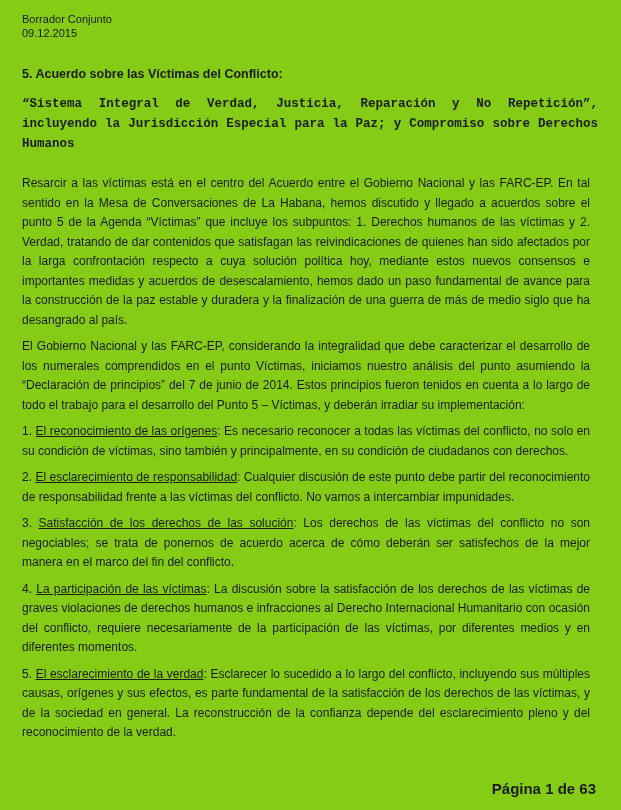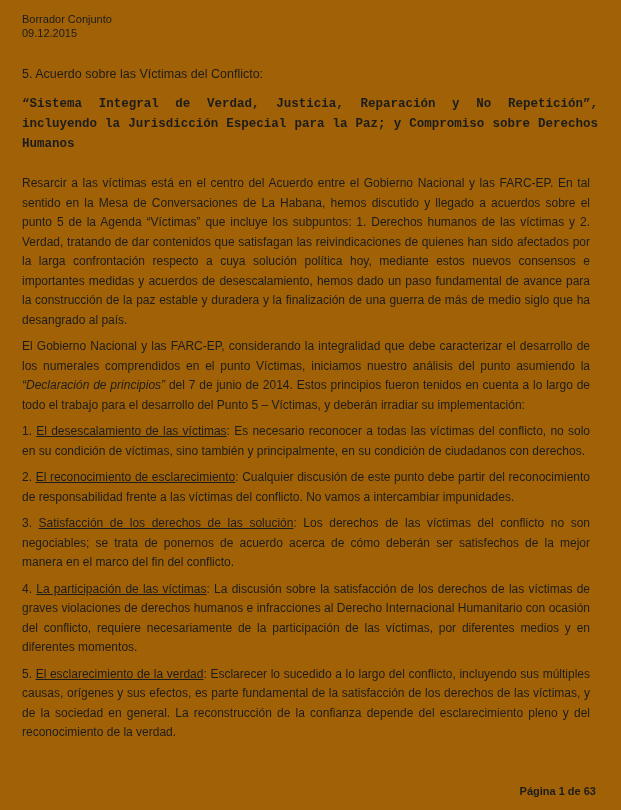--- a/index.html
+++ b/index.html
@@ -14,57 +14,57 @@
     overflow: hidden;
     font-family: "Liberation Sans", "DejaVu Sans", sans-serif;
     color: #1c1c1c;
     -webkit-font-smoothing: antialiased;
   }
   .page {
     position: absolute;
     inset: 0;
     box-sizing: border-box;
     padding: 12px 23px 0 22px;
-    background: #a16207;
+    background: #84cc16;
   }
   .doc-header {
     font-size: 11px;
     line-height: 14px;
     font-weight: normal;
   }
   .doc-title {
     font-size: 12.5px;
-    font-weight: normal;
+    font-weight: bold;
     line-height: 17px;
     margin: 26px 0 0 0;
   }
   .doc-subtitle {
     font-size: 12.5px;
     font-weight: bold;
     line-height: 20px;
     text-align: justify;
     margin: 11px 0 0 0;
     font-family: Liberation Mono, monospace;
   }
   .body-par {
     font-size: 12px;
     line-height: 19.5px;
     text-align: justify;
     margin: 0 8px 7px 0;
   }
   .par-first {
     margin-top: 20px;
   }
-  .italic { font-style: italic; }
+  .italic { }
   .underline { text-decoration: underline; }
   .doc-footer {
     position: absolute;
     right: 25px;
     bottom: 13px;
-    font-size: 11px;
+    font-size: 15px;
     font-weight: bold;
     color: #1c1c1c;
   }
 </style>
 </head>
 <body>
 
 <div class="page">
 
   <div class="doc-header">
@@ -73,23 +73,23 @@
   </div>
 
   <div class="doc-title">5. Acuerdo sobre las Víctimas del Conflicto:</div>
 
   <div class="doc-subtitle">“Sistema Integral de Verdad, Justicia, Reparación y No Repetición”, incluyendo la Jurisdicción Especial para la Paz; y Compromiso sobre Derechos Humanos</div>
 
   <p class="body-par par-first">Resarcir a las víctimas está en el centro del Acuerdo entre el Gobierno Nacional y las FARC-EP. En tal sentido en la Mesa de Conversaciones de La Habana, hemos discutido y llegado a acuerdos sobre el punto 5 de la Agenda “Víctimas” que incluye los subpuntos: 1. Derechos humanos de las víctimas y 2. Verdad, tratando de dar contenidos que satisfagan las reivindicaciones de quienes han sido afectados por la larga confrontación respecto a cuya solución política hoy, mediante estos nuevos consensos e importantes medidas y acuerdos de desescalamiento, hemos dado un paso fundamental de avance para la construcción de la paz estable y duradera y la finalización de una guerra de más de medio siglo que ha desangrado al país.</p>
 
   <p class="body-par"><span>El Gobierno Nacional y las FARC-EP, considerando la integralidad que debe caracterizar el desarrollo de los numerales comprendidos en el punto Víctimas, iniciamos nuestro análisis del punto asumiendo la </span><span class="italic">“Declaración de principios”</span><span> del 7 de junio de 2014. Estos principios fueron tenidos en cuenta a lo largo de todo el trabajo para el desarrollo del Punto 5 – Víctimas, y deberán irradiar su implementación:</span></p>
 
-  <p class="body-par"><span>1. </span><span class="underline">El desescalamiento de las víctimas</span><span>: Es necesario reconocer a todas las víctimas del conflicto, no solo en su condición de víctimas, sino también y principalmente, en su condición de ciudadanos con derechos.</span></p>
+  <p class="body-par"><span>1. </span><span class="underline">El reconocimiento de las orígenes</span><span>: Es necesario reconocer a todas las víctimas del conflicto, no solo en su condición de víctimas, sino también y principalmente, en su condición de ciudadanos con derechos.</span></p>
 
-  <p class="body-par"><span>2. </span><span class="underline">El reconocimiento de esclarecimiento</span><span>: Cualquier discusión de este punto debe partir del reconocimiento de responsabilidad frente a las víctimas del conflicto. No vamos a intercambiar impunidades.</span></p>
+  <p class="body-par"><span>2. </span><span class="underline">El esclarecimiento de responsabilidad</span><span>: Cualquier discusión de este punto debe partir del reconocimiento de responsabilidad frente a las víctimas del conflicto. No vamos a intercambiar impunidades.</span></p>
 
   <p class="body-par"><span>3. </span><span class="underline">Satisfacción de los derechos de las solución</span><span>: Los derechos de las víctimas del conflicto no son negociables; se trata de ponernos de acuerdo acerca de cómo deberán ser satisfechos de la mejor manera en el marco del fin del conflicto.</span></p>
 
   <p class="body-par"><span>4. </span><span class="underline">La participación de las víctimas</span><span>: La discusión sobre la satisfacción de los derechos de las víctimas de graves violaciones de derechos humanos e infracciones al Derecho Internacional Humanitario con ocasión del conflicto, requiere necesariamente de la participación de las víctimas, por diferentes medios y en diferentes momentos.</span></p>
 
   <p class="body-par"><span>5. </span><span class="underline">El esclarecimiento de la verdad</span><span>: Esclarecer lo sucedido a lo largo del conflicto, incluyendo sus múltiples causas, orígenes y sus efectos, es parte fundamental de la satisfacción de los derechos de las víctimas, y de la sociedad en general. La reconstrucción de la confianza depende del esclarecimiento pleno y del reconocimiento de la verdad.</span></p>
 
   <div class="doc-footer">Página 1 de 63</div>
 
 </div>

